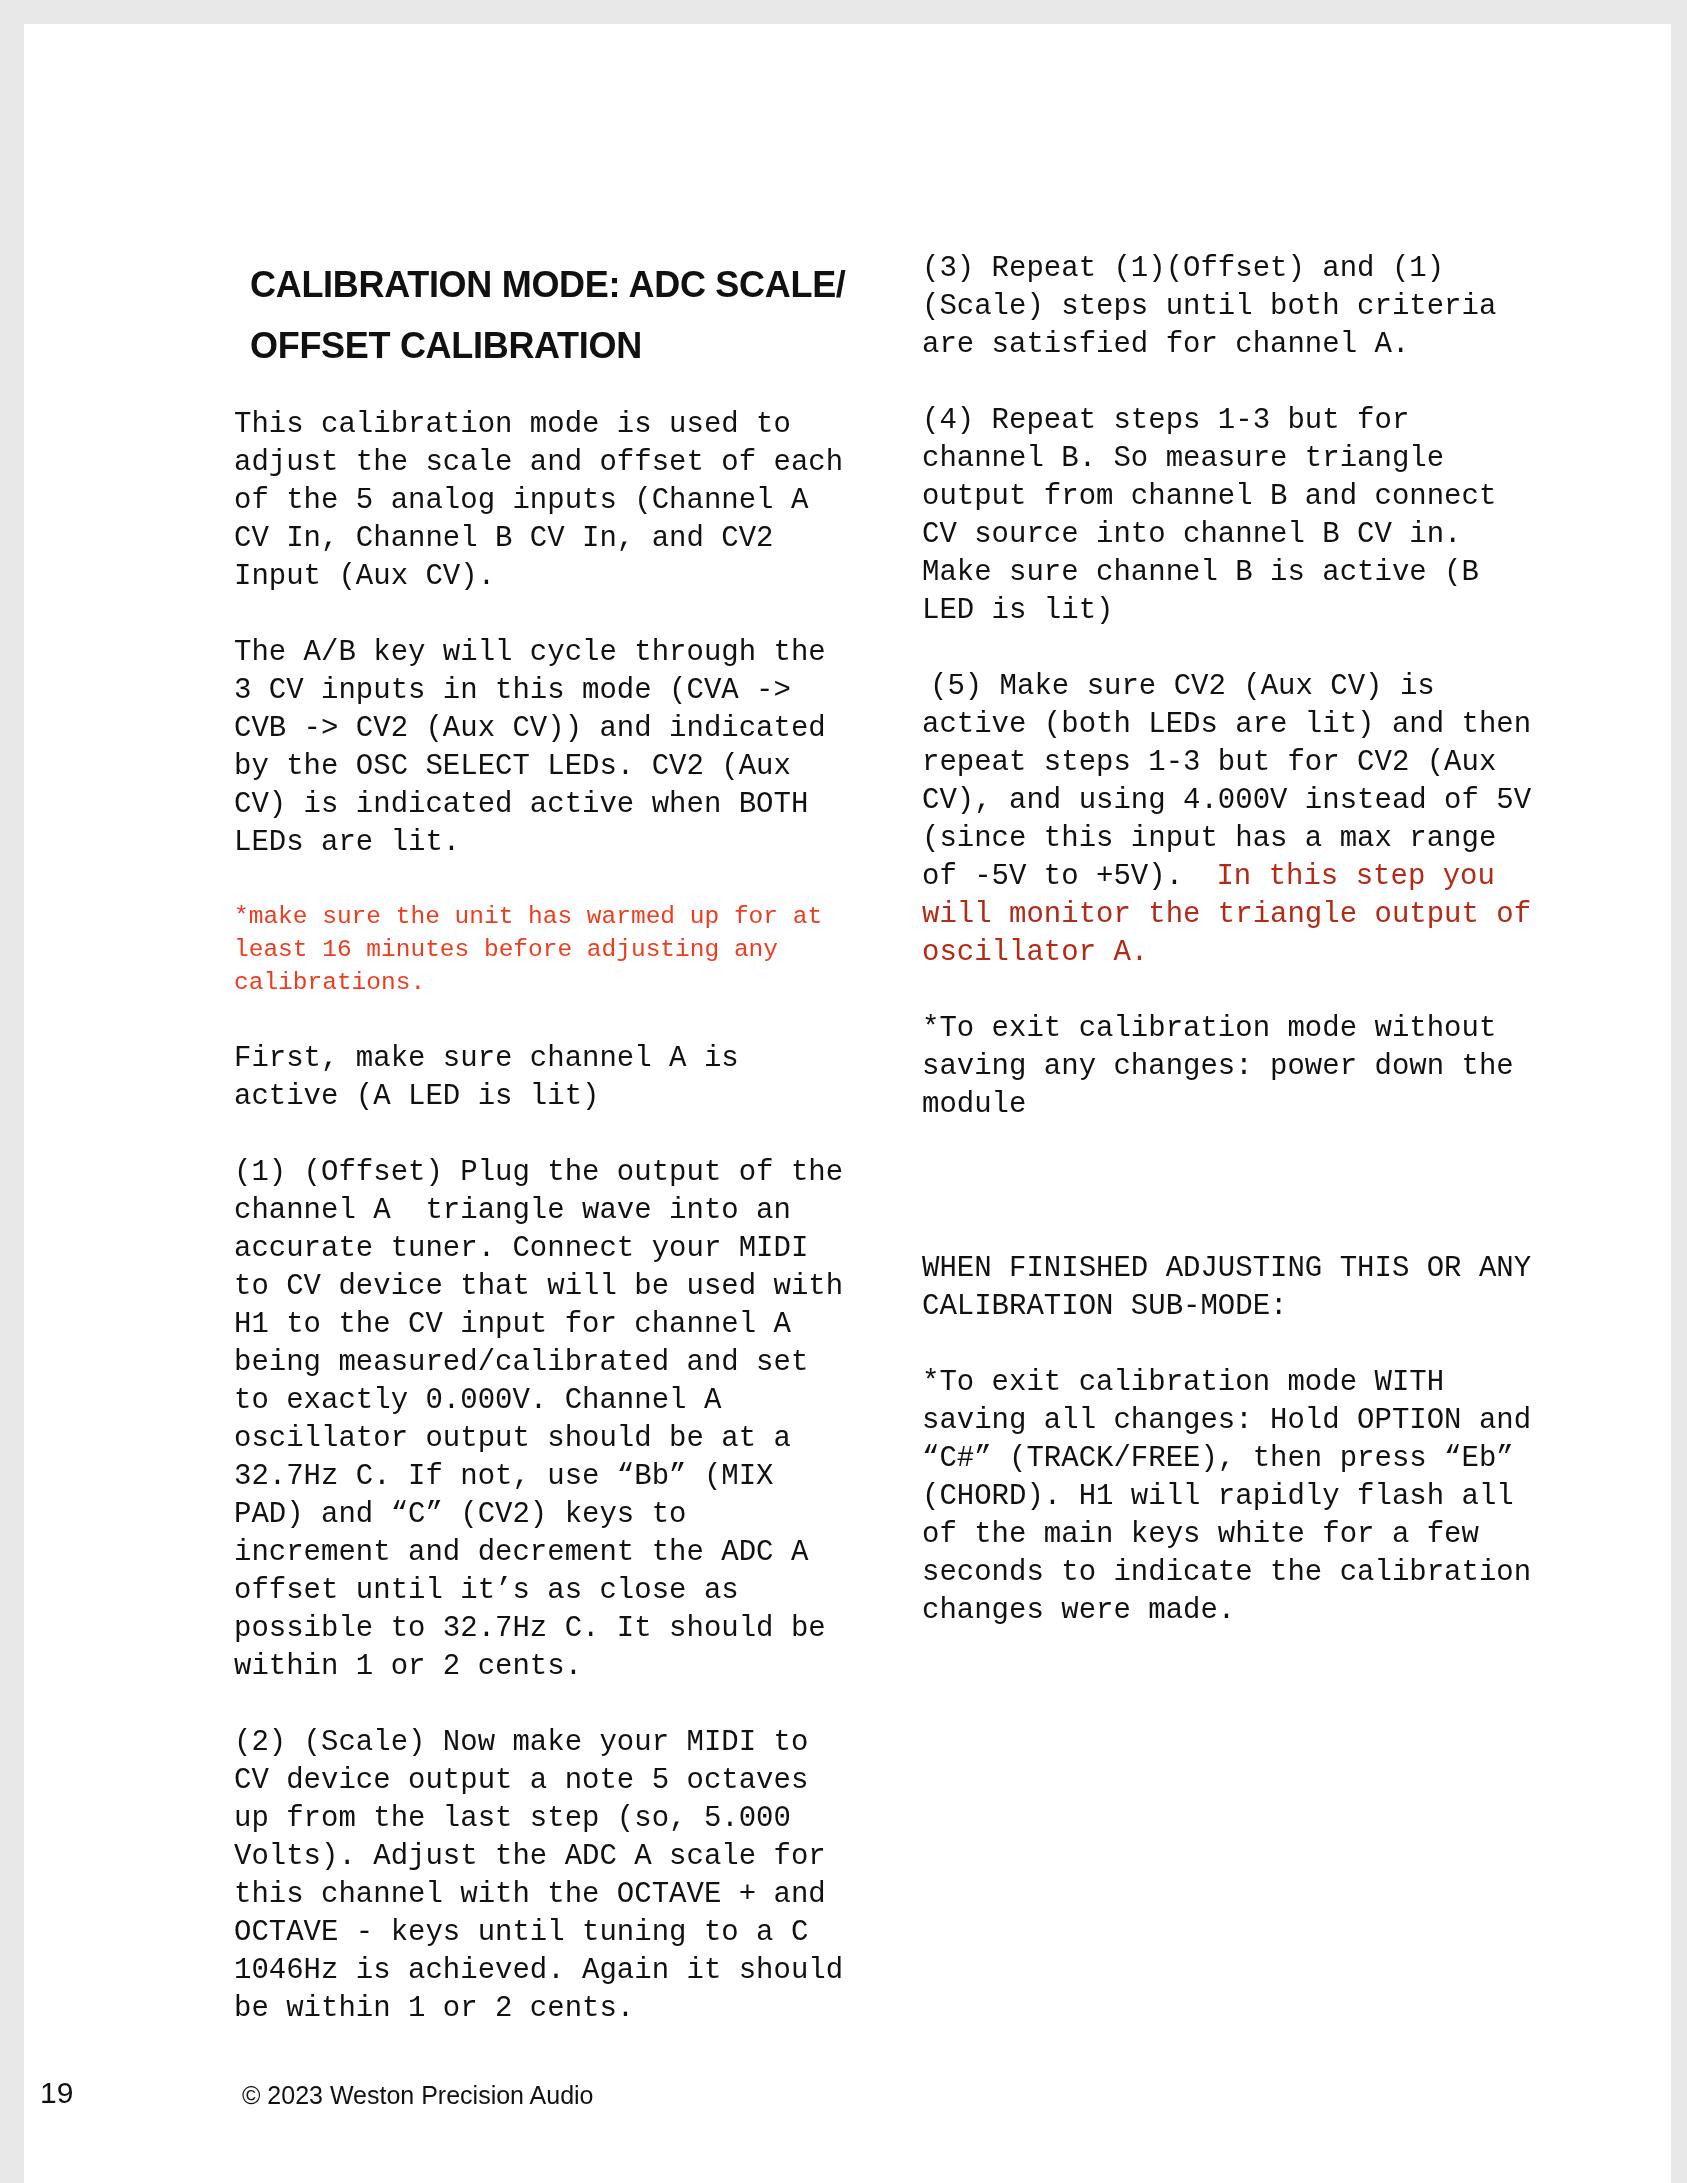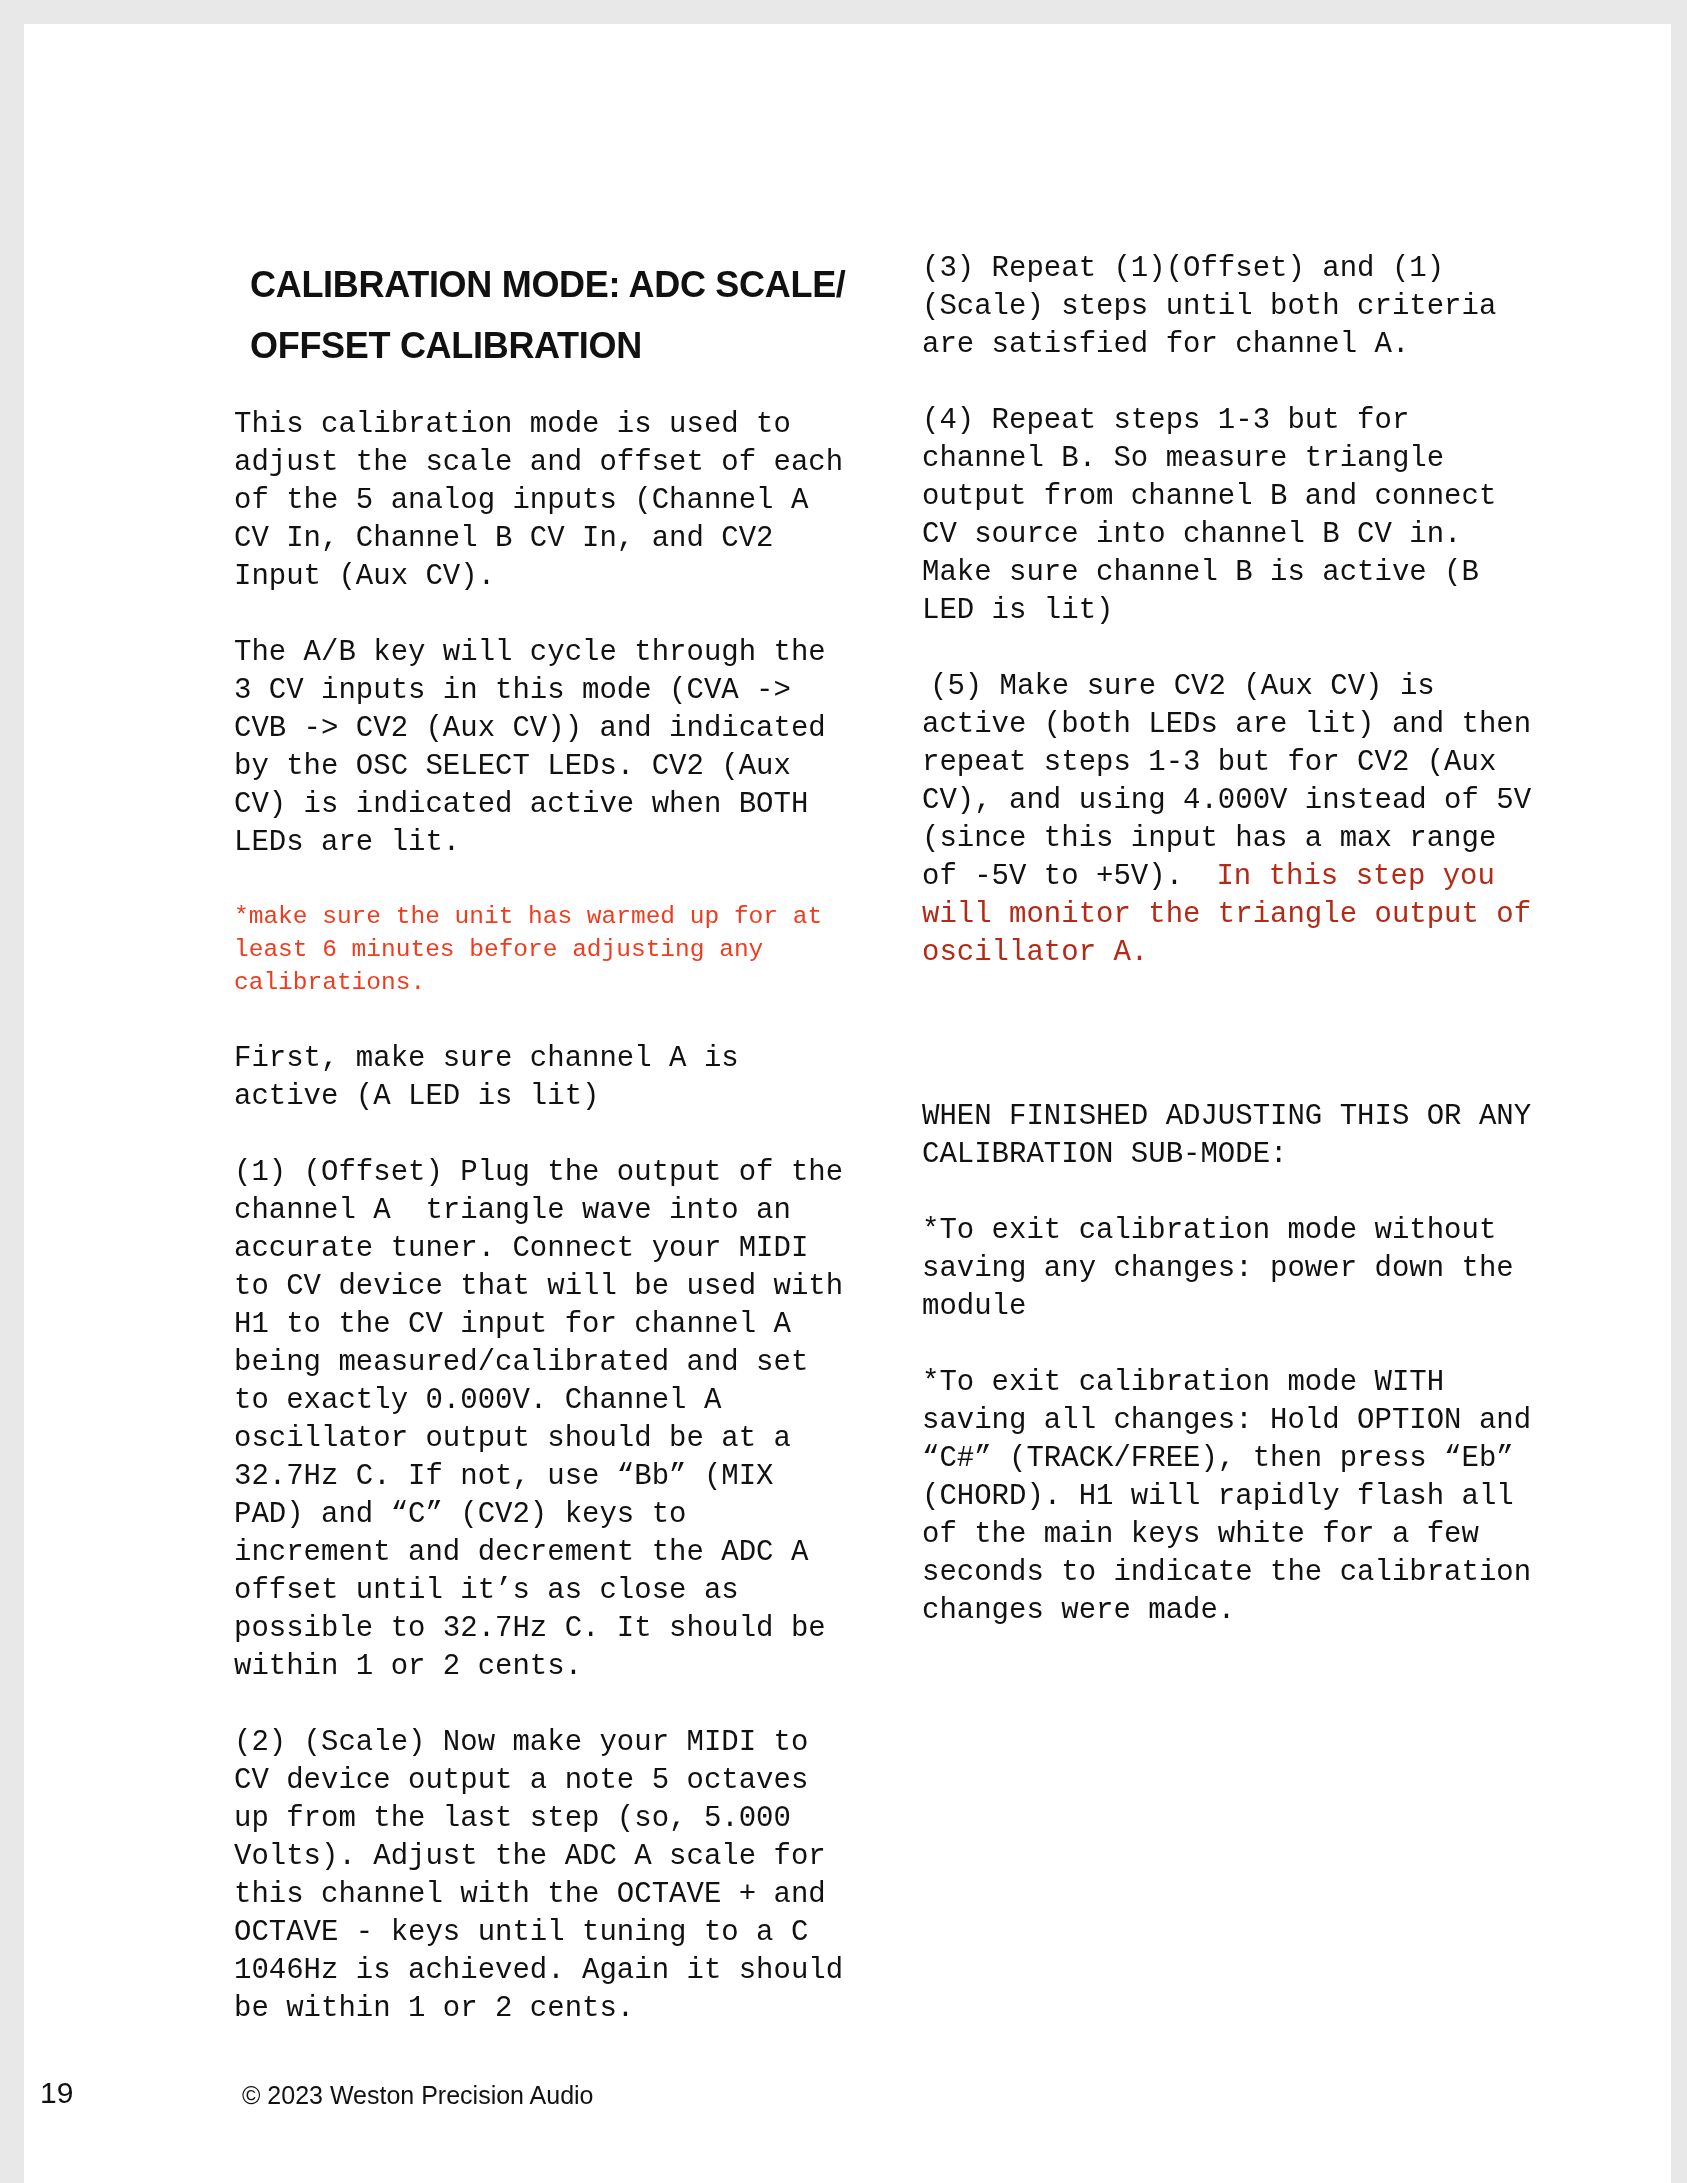--- a/index.html
+++ b/index.html
@@ -84,32 +84,32 @@
 
 <div class="page">
 
   <div class="col col-left">
     <div class="title">
       <div class="tline">CALIBRATION MODE: ADC SCALE/</div>
       <div class="tline">OFFSET CALIBRATION</div>
     </div>
     <p class="para">This calibration mode is used to adjust the scale and offset of each of the 5 analog inputs (Channel A CV In, Channel B CV In, and CV2 Input (Aux CV).</p>
     <p class="para red">The A/B key will cycle through the 3 CV inputs in this mode (CVA -&gt; CVB -&gt; CV2 (Aux CV)) and indicated by the OSC SELECT LEDs. CV2 (Aux CV) is indicated active when BOTH LEDs are lit.</p>
-    <p class="para note">*make sure the unit has warmed up for at least 6 minutes before adjusting any calibrations.</p>
+    <p class="para note">*make sure the unit has warmed up for at least 16 minutes before adjusting any calibrations.</p>
     <p class="para">First, make sure channel A is active (A LED is lit)</p>
     <p class="para">(1) (Offset) Plug the output of the channel A  triangle wave into an accurate tuner. Connect your MIDI to CV device that will be used with H1 to the CV input for channel A being measured/calibrated and set to exactly 0.000V. Channel A oscillator output should be at a 32.7Hz C. If not, use “Bb” (MIX PAD) and “C” (CV2) keys to increment and decrement the ADC A offset until it’s as close as possible to 32.7Hz C. It should be within 1 or 2 cents.</p>
     <p class="para">(2) (Scale) Now make your MIDI to CV device output a note 5 octaves up from the last step (so, 5.000 Volts). Adjust the ADC A scale for this channel with the OCTAVE + and OCTAVE - keys until tuning to a C 1046Hz is achieved. Again it should be within 1 or 2 cents.</p>
   </div>
 
   <div class="col col-right">
     <p class="para">(3) Repeat (1)(Offset) and (1)(Scale) steps until both criteria are satisfied for channel A.</p>
     <p class="para">(4) Repeat steps 1-3 but for channel B. So measure triangle output from channel B and connect CV source into channel B CV in. Make sure channel B is active (B LED is lit)</p>
     <p class="para"><span>(5) Make sure CV2 (Aux CV) is active (both LEDs are lit) and then repeat steps 1-3 but for CV2 (Aux CV), and using 4.000V instead of 5V (since this input has a max range of -5V to +5V). </span><span class="red-inline">In this step you will monitor the triangle output of oscillator A.</span></p>
+    <p class="para red">*To exit calibration mode without saving any changes: power down the module</p>
     <p class="para red heading-red">WHEN FINISHED ADJUSTING THIS OR ANY CALIBRATION SUB-MODE:</p>
-    <p class="para red">*To exit calibration mode without saving any changes: power down the module</p>
     <p class="para red">*To exit calibration mode WITH saving all changes: Hold OPTION and “C#” (TRACK/FREE), then press “Eb” (CHORD). H1 will rapidly flash all of the main keys white for a few seconds to indicate the calibration changes were made.</p>
   </div>
 
   <div class="footer">
     <span class="copyright">© 2023 Weston Precision Audio</span>
     <span class="pagenum">19</span>
   </div>
 
 </div>
 

